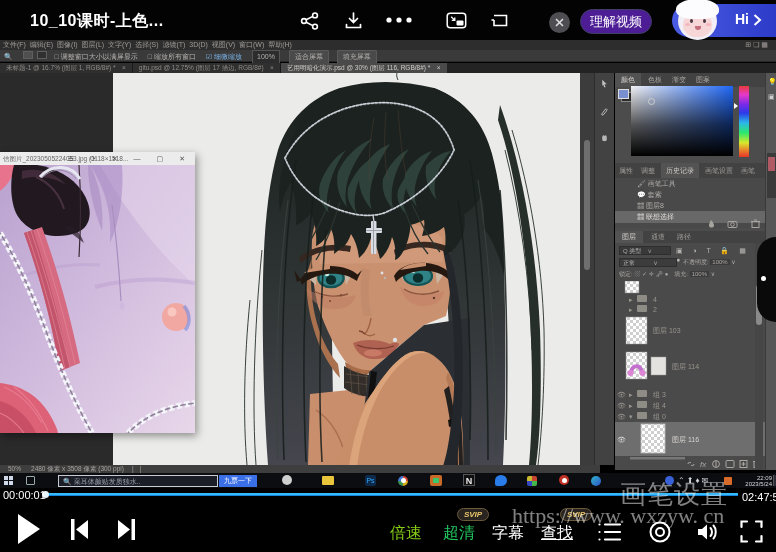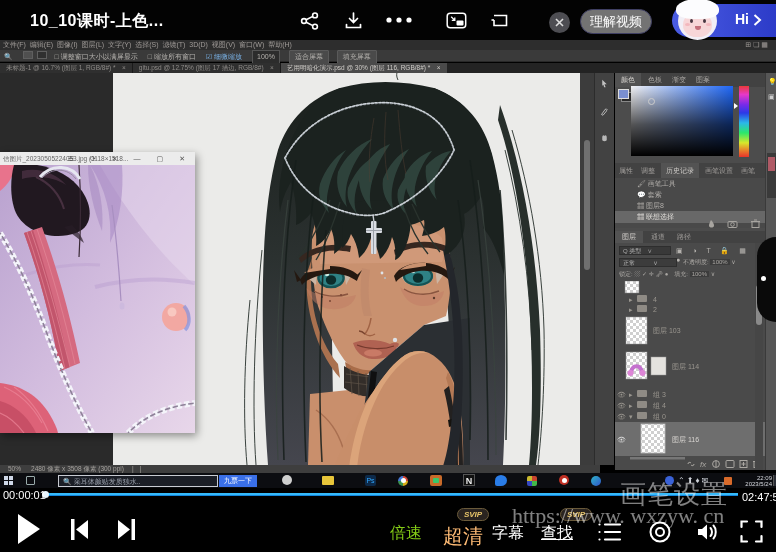--- a/index.html
+++ b/index.html
@@ -49,21 +49,21 @@
       <path d="M4 9 L1.5 9"></path>
     </g>
   </svg>
 
   <div class="abs" style="left:549px;top:12px;width:21px;height:21px;border-radius:50%;background:#4d4d52;">
     <svg class="abs" style="left:5px;top:5px" width="11" height="11" viewBox="0 0 11 11">
         <path d="M2 2 L9 9 M9 2 L2 9" stroke="#ddd" stroke-width="1.6"></path>
       </svg>
   </div>
 
-  <div class="abs" style="left:580px;top:9px;width:72px;height:25px;border-radius:13px;background:#737373;border:1px solid #3f3f63;color:#fff;font-size:13px;text-align:center;line-height:23px;">理解视频</div>
+  <div class="abs" style="left:580px;top:9px;width:72px;height:25px;border-radius:13px;background:#4c1d95;border:1px solid #3f3f63;color:#fff;font-size:13px;text-align:center;line-height:23px;">理解视频</div>
 
   <div class="abs" style="left:672px;top:4px;width:104px;height:33px;border-radius:17px 0 0 17px;background:linear-gradient(90deg,#4a5ce4,#2c3bc8);"></div>
   <div class="abs" style="left:678px;top:2px;width:39px;height:38px;border-radius:50%;background:#f2eff6;"></div>
   <div class="abs" style="left:683px;top:12px;width:29px;height:25px;border-radius:50% 50% 46% 46%;background:#f7d6d8;"></div>
   <div class="abs" style="left:676px;top:-1px;width:43px;height:20px;border-radius:50% 50% 40% 40%;background:#fcfcfe;"></div>
   <div class="abs" style="left:690px;top:19px;width:3px;height:4px;border-radius:50%;background:#473640;"></div>
   <div class="abs" style="left:703px;top:19px;width:3px;height:4px;border-radius:50%;background:#473640;"></div>
   <div class="abs" style="left:695px;top:26px;width:6px;height:3.5px;border-radius:0 0 5px 5px;background:#c4707c;"></div>
   <div class="abs" style="left:685px;top:23px;width:5px;height:3px;border-radius:50%;background:#f3b7bd;"></div>
   <div class="abs" style="left:706px;top:23px;width:5px;height:3px;border-radius:50%;background:#f3b7bd;"></div>
@@ -454,21 +454,21 @@
   <rect x="0" y="0" width="3.5" height="21" fill="#fff"></rect>
   <path d="M 17 1 L 17 20 L 5 10.5 Z" fill="#fff"></path>
 </svg>
 
 <svg class="abs" style="left:117px;top:519px" width="18" height="21" viewBox="0 0 18 21">
   <rect x="14.5" y="0" width="3.5" height="21" fill="#fff"></rect>
   <path d="M 1 1 L 1 20 L 13 10.5 Z" fill="#fff"></path>
 </svg>
 
 <div class="abs" style="left:390px;top:523px;color:#84cc16;font-size:16px;">倍速</div>
-<div class="abs" style="left:443px;top:523px;color:#fdba74;font-size:20px;font-family:Liberation Serif, serif;">超清</div>
+<div class="abs" style="left:443px;top:523px;color:#22c55e;font-size:16px;font-family:Liberation Serif, serif;">超清</div>
 <div class="abs" style="left:492px;top:523px;color:#fff;font-size:16px;">字幕</div>
 <div class="abs" style="left:541px;top:523px;color:#fff;font-size:16px;text-decoration:underline;">查找</div>
 
 <div class="abs" style="left:457px;top:508px;width:32px;height:13px;border-radius:7px;background:#2a2420;border:1px solid #6a5a3a;color:#e8c56a;font-size:8px;font-style:italic;font-weight:bold;text-align:center;line-height:12px;">SVIP</div>
 <div class="abs" style="left:560px;top:508px;width:32px;height:13px;border-radius:7px;background:#2a2420;border:1px solid #6a5a3a;color:#e8c56a;font-size:8px;font-style:italic;font-weight:bold;text-align:center;line-height:12px;">SVIP</div>
 
 <svg class="abs" style="left:598px;top:522px" width="24" height="20" viewBox="0 0 24 20">
   <g stroke="#fff" stroke-width="2.2" stroke-linecap="round">
     <path d="M1.5 2.5 L1.5 2.5 M1.5 10 L1.5 10 M1.5 17.5 L1.5 17.5"></path>
     <path d="M7 2.5 L22 2.5 M7 10 L22 10 M7 17.5 L22 17.5"></path>

